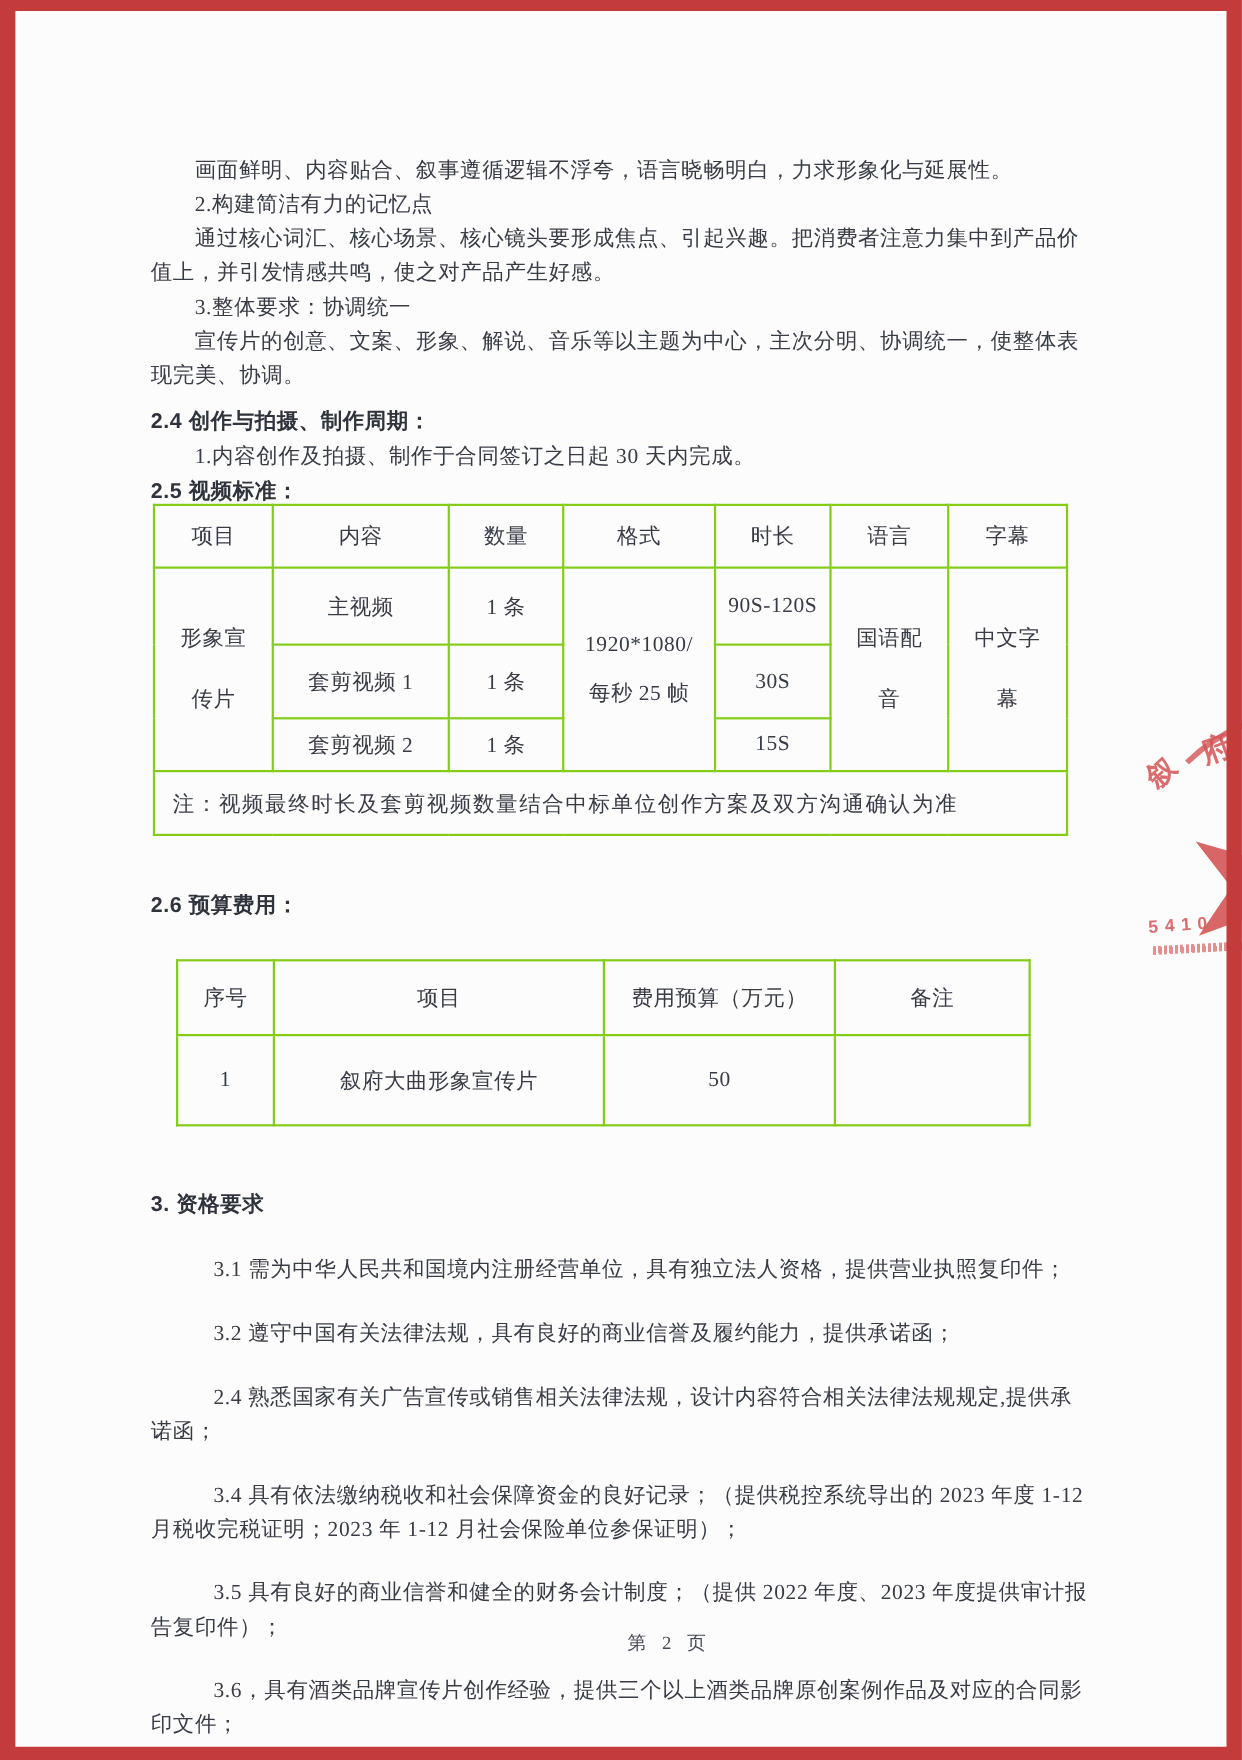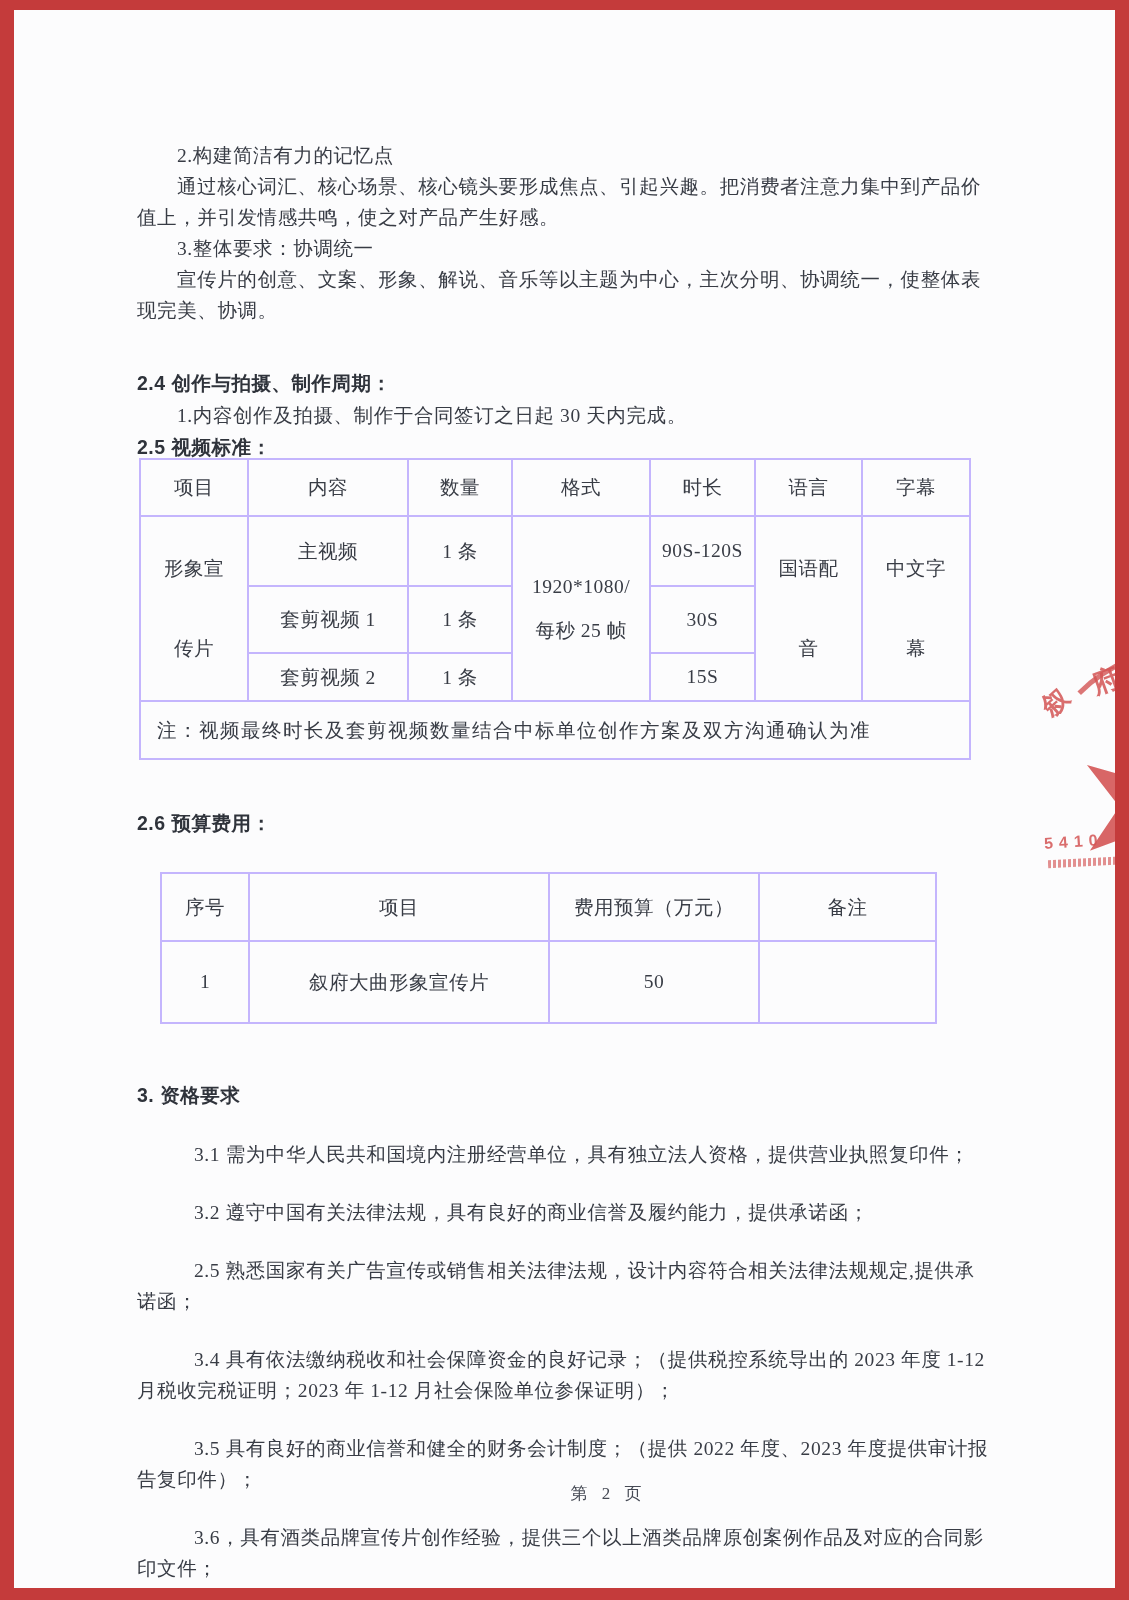--- a/index.html
+++ b/index.html
@@ -15,24 +15,24 @@
   .block{position:absolute;left:137px;width:850px;}
   .tline{font-size:19.5px;line-height:31px;letter-spacing:.6px;white-space:nowrap;}
   .ind2{padding-left:40px;}
   .ind3{padding-left:57px;margin-top:27px;}
   .h-bold{
     position:absolute;left:137px;
     font-family:"Liberation Sans","DejaVu Sans",sans-serif;font-weight:700;
     font-size:19.5px;line-height:31px;letter-spacing:.5px;color:#2f333b;white-space:nowrap;
   }
   table{border-collapse:collapse;table-layout:fixed;font-size:19.5px;color:#383c45;}
-  td,th{border:2px solid #c4b5fd;text-align:center;font-weight:normal;padding:0;letter-spacing:.5px;}
+  td,th{border:2px solid #84cc16;text-align:center;font-weight:normal;padding:0;letter-spacing:.5px;}
   .vt{position:absolute;left:139px;top:458px;width:830px;}
   .bt{position:absolute;left:160px;top:872px;width:775px;}
-  .cell-split{line-height:80px;padding:0 20px;}
+  .cell-split{line-height:56px;padding:0 20px;font-family:Liberation Mono, monospace;}
   .cell-format{line-height:44px;padding:0 10px;text-align:center;}
   .note-cell{text-align:left;padding:0 8px 0 16px;letter-spacing:1.5px;font-size:19.5px;}
   .footer{
     position:absolute;top:1482px;left:0;width:100%;text-align:center;
     font-size:17px;letter-spacing:5px;color:#464a55;padding-left:44px;
   }
   
   .stamp{position:absolute;inset:0;z-index:5;pointer-events:none;}
   .stamp-ring{
     position:absolute;left:1032px;top:646px;width:300px;height:300px;border-radius:50%;
@@ -56,20 +56,21 @@
     position:absolute;left:1048px;top:858px;width:82px;height:8px;opacity:.65;transform:rotate(-3deg);
     background:repeating-linear-gradient(90deg,currentColor 0 3px,transparent 3px 5px);
   }
 </style>
 </head>
 <body>
 
 <div class="page">
 
   <div class="block" style="top:140px">
+    <div class="tline ind2">画面鲜明、内容贴合、叙事遵循逻辑不浮夸，语言晓畅明白，力求形象化与延展性。</div>
     <div class="tline ind2">2.构建简洁有力的记忆点</div>
     <div class="tline ind2">通过核心词汇、核心场景、核心镜头要形成焦点、引起兴趣。把消费者注意力集中到产品价</div>
     <div class="tline">值上，并引发情感共鸣，使之对产品产生好感。</div>
     <div class="tline ind2">3.整体要求：协调统一</div>
     <div class="tline ind2">宣传片的创意、文案、形象、解说、音乐等以主题为中心，主次分明、协调统一，使整体表</div>
     <div class="tline">现完美、协调。</div>
   </div>
 
   <div class="h-bold" style="top:368px">2.4 创作与拍摄、制作周期：</div>
   <div class="block" style="top:400px">
@@ -145,21 +146,21 @@
       <td>50</td>
       <td></td>
     </tr>
   </tbody>
     </table>
 
   <div class="h-bold" style="top:1080px">3. 资格要求</div>
   <div class="block" style="top:1112px">
     <div class="tline ind3">3.1 需为中华人民共和国境内注册经营单位，具有独立法人资格，提供营业执照复印件；</div>
     <div class="tline ind3">3.2 遵守中国有关法律法规，具有良好的商业信誉及履约能力，提供承诺函；</div>
-    <div class="tline ind3">2.5 熟悉国家有关广告宣传或销售相关法律法规，设计内容符合相关法律法规规定,提供承</div>
+    <div class="tline ind3">2.4 熟悉国家有关广告宣传或销售相关法律法规，设计内容符合相关法律法规规定,提供承</div>
     <div class="tline">诺函；</div>
     <div class="tline ind3">3.4 具有依法缴纳税收和社会保障资金的良好记录；（提供税控系统导出的 2023 年度 1-12</div>
     <div class="tline">月税收完税证明；2023 年 1-12 月社会保险单位参保证明）；</div>
     <div class="tline ind3">3.5 具有良好的商业信誉和健全的财务会计制度；（提供 2022 年度、2023 年度提供审计报</div>
     <div class="tline">告复印件）；</div>
     <div class="tline ind3">3.6，具有酒类品牌宣传片创作经验，提供三个以上酒类品牌原创案例作品及对应的合同影</div>
     <div class="tline">印文件；</div>
   </div>
 
   <div class="footer">第 2 页</div>

